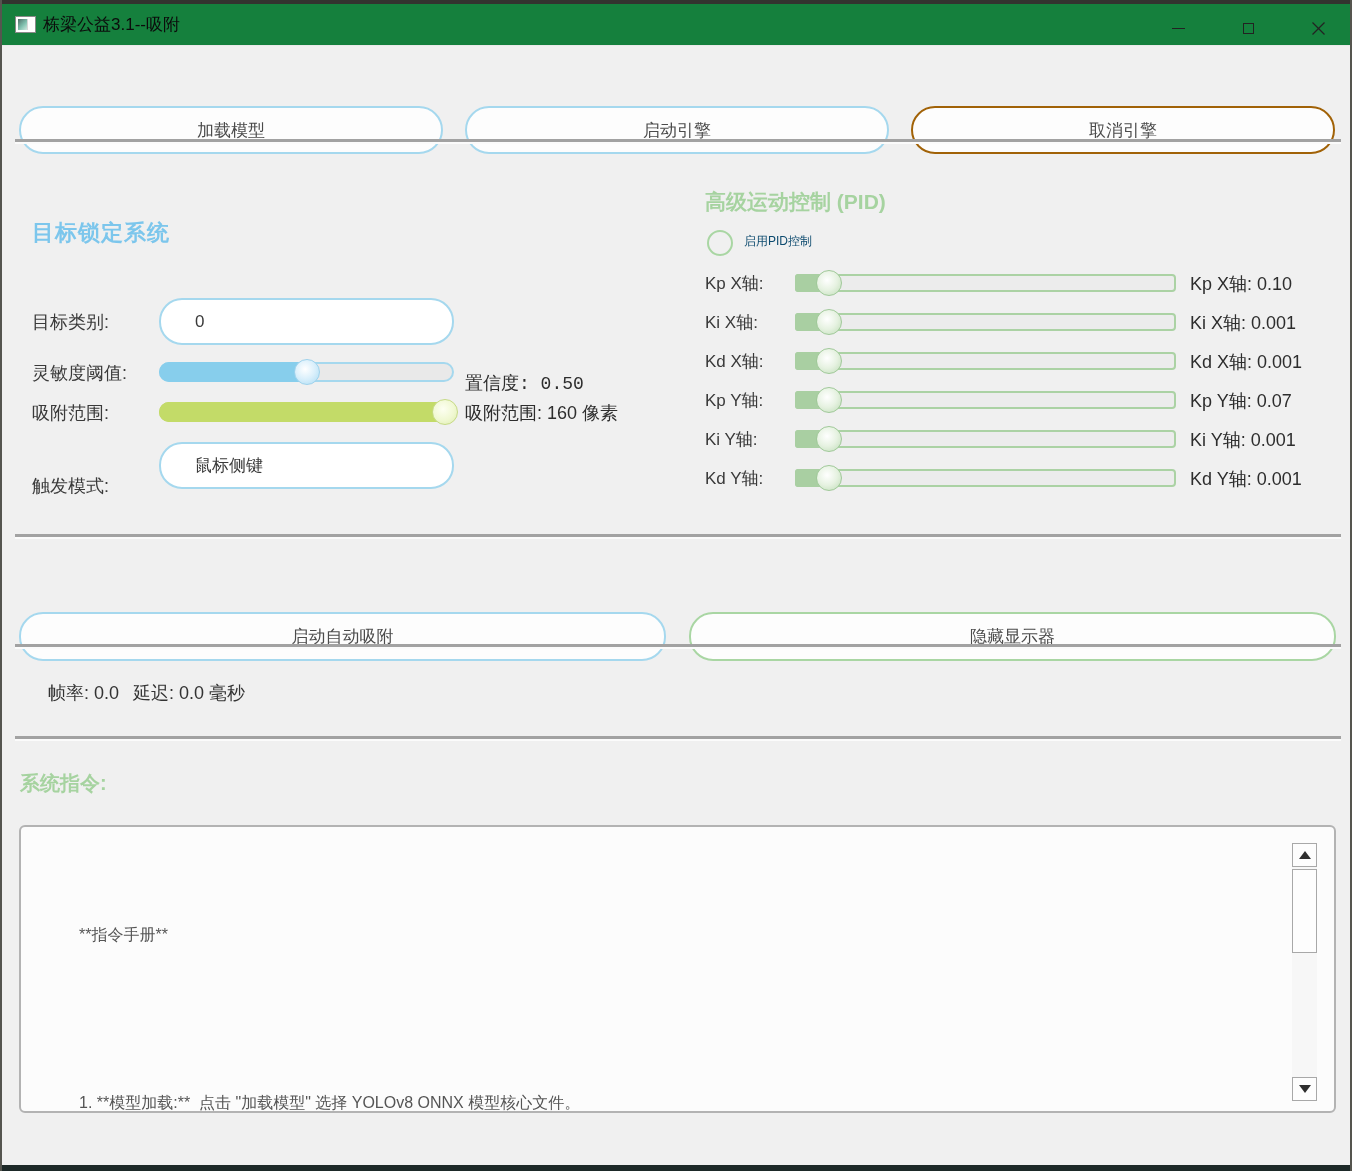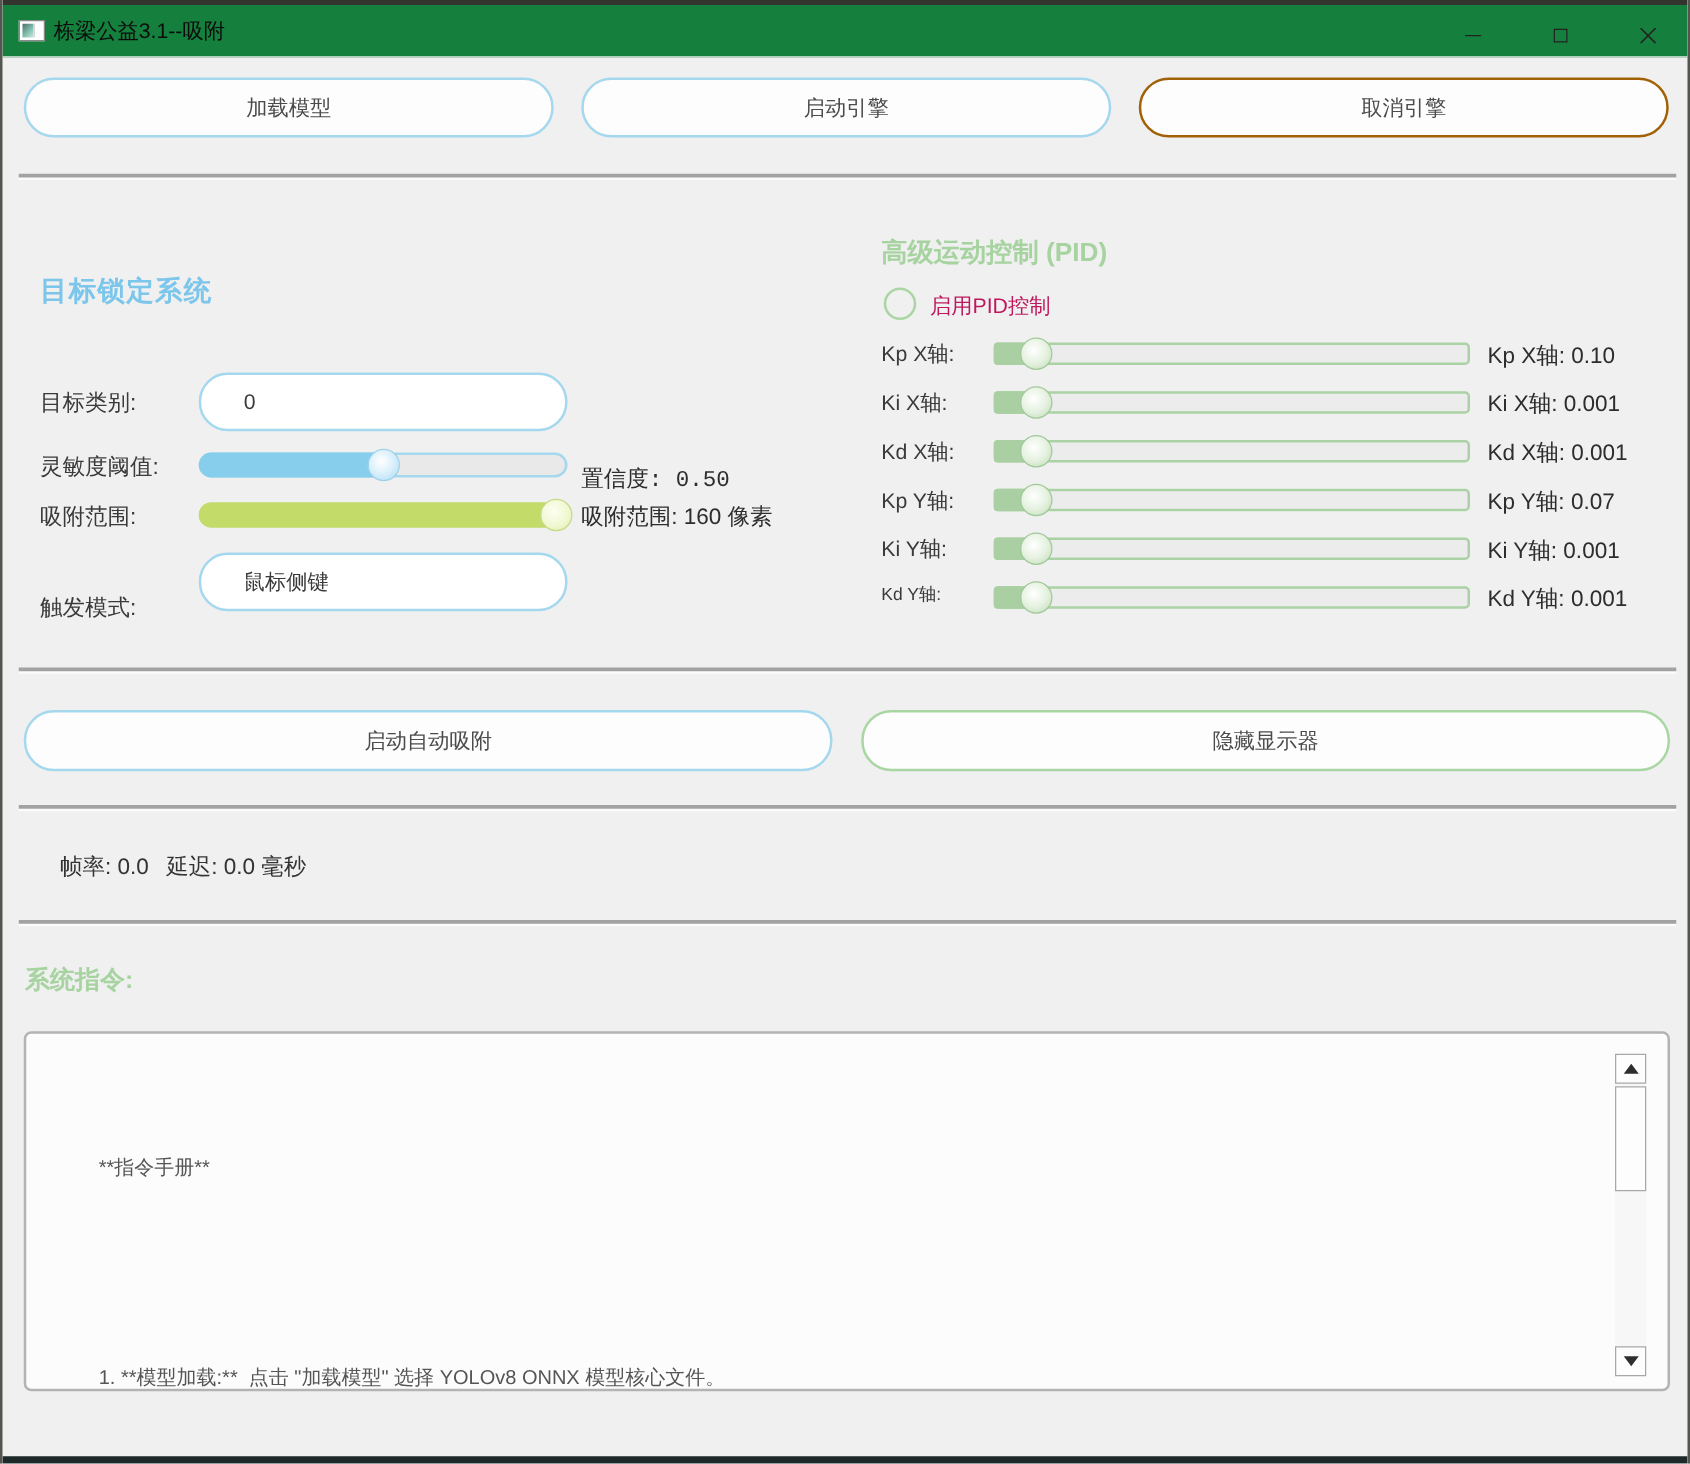--- a/index.html
+++ b/index.html
@@ -18,21 +18,21 @@
   #app-icon .ic-left{width:9px;height:100%;background:linear-gradient(135deg,#4e6e67 0%,#7fbfae 55%,#cfe9df 100%);}
   #app-icon .ic-right{flex:1;background:#fdfdfd;border-left:1px solid #d7d7d7;}
   #window-title{position:absolute;left:41px;top:0;height:41px;line-height:41px;font-size:17px;color:#0c0c0c;}
   .win-btn{position:absolute;top:4px;width:47px;height:41px;display:flex;align-items:center;justify-content:center;}
   #btn-min{left:1153px;} #btn-max{left:1223px;} #btn-close{left:1293px;}
   .glyph-min{width:13px;height:1px;background:#222;}
   .glyph-max{width:11px;height:11px;border:1px solid #222;box-sizing:border-box;background:transparent;}
 
   
   .pill-btn{position:absolute;height:48px;background:#fdfdfd;border-radius:24px;box-sizing:border-box;
-            display:flex;align-items:center;justify-content:center;font-size:17px;color:#4b4b4b;}
+            display:flex;align-items:center;justify-content:center;font-size:17px;color:#4b4b4b;margin-top:44px;}
   .pill-blue{border:2px solid #a5d8ee;}
   .pill-red{border:2px solid #a16207;}
   .pill-green{border:2px solid #a9d6a3;}
 
   .separator{position:absolute;left:13px;width:1326px;height:3px;background:#a2a2a2;box-shadow:0 2px 0 #fbfbfb;}
 
   .sec-title{position:absolute;font-weight:bold;}
   #target-title{left:30px;top:218px;font-size:22px;color:#7cc6ec;letter-spacing:1px;}
   #pid-title{left:703px;top:188px;font-size:21px;color:#a6d3a0;}
   #cmd-title{left:18px;top:770px;font-size:20px;color:#a6d3a0;}
@@ -62,21 +62,21 @@
      background:radial-gradient(circle at 42% 38%,#fdfff2 0%,#f0f8d2 55%,#dcedab 100%);border:1px solid #c6da85;box-sizing:border-box;}
 
   .pid-slider{width:381px;height:18px;}
   .pid-slider .track{background:#ececec;border:2px solid #abd2a4;border-radius:4px;}
   .pid-slider .fill{background:#a9cfa2;border-radius:3px;}
   .pid-slider .thumb{width:26px;height:26px;transform:translate(-50%,-50%);
      background:radial-gradient(circle at 42% 38%,#ffffff 0%,#e6f2e1 50%,#bedcb6 100%);border:1px solid #a0c999;box-sizing:border-box;}
 
   .radio-circle{position:absolute;left:705px;top:230px;width:26px;height:26px;border:2px solid #a9d6a3;
                 border-radius:50%;box-sizing:border-box;background:transparent;}
-  #pid-enable-label{position:absolute;left:742px;top:233px;font-size:17px;color:#be185d;}
+  #pid-enable-label{position:absolute;left:742px;top:233px;font-size:12px;color:#0c4a6e;}
 
   
   .status-text{position:absolute;top:681px;font-size:18px;color:#333;}
 
   
   #cmd-area{position:absolute;left:17px;top:825px;width:1317px;height:288px;background:#fcfcfc;
             border:2px solid #b3b3b3;border-radius:6px;box-sizing:border-box;overflow:hidden;}
   #cmd-text{position:absolute;left:58px;top:38px;font-size:16px;color:#555;line-height:28px;white-space:pre-wrap;}
   #cmd-text .line{min-height:28px;}
 
@@ -186,21 +186,21 @@
   <div class="value-label" style="left:1188px;top:389px;">Kp Y轴: 0.07</div>
 
   <div class="field-label" style="left:703px;top:428px;font-size:17px;">Ki Y轴:</div>
   <div class="hslider pid-slider" style="left:793px;top:430px;">
     <div class="track"></div>
     <div class="fill" style="width: 9%;"></div>
     <div class="thumb" style="left: 9%;"></div>
   </div>
   <div class="value-label" style="left:1188px;top:428px;">Ki Y轴: 0.001</div>
 
-  <div class="field-label" style="left:703px;top:467px;font-size:14px;">Kd Y轴:</div>
+  <div class="field-label" style="left:703px;top:467px;font-size:17px;">Kd Y轴:</div>
   <div class="hslider pid-slider" style="left:793px;top:469px;">
     <div class="track"></div>
     <div class="fill" style="width: 9%;"></div>
     <div class="thumb" style="left: 9%;"></div>
   </div>
   <div class="value-label" style="left:1188px;top:467px;">Kd Y轴: 0.001</div>
 
   <div class="separator" style="top:534px;"></div>
 
   <div class="pill-btn pill-blue" style="left:17px;top:568px;width:647px;height:49px;">启动自动吸附</div>

